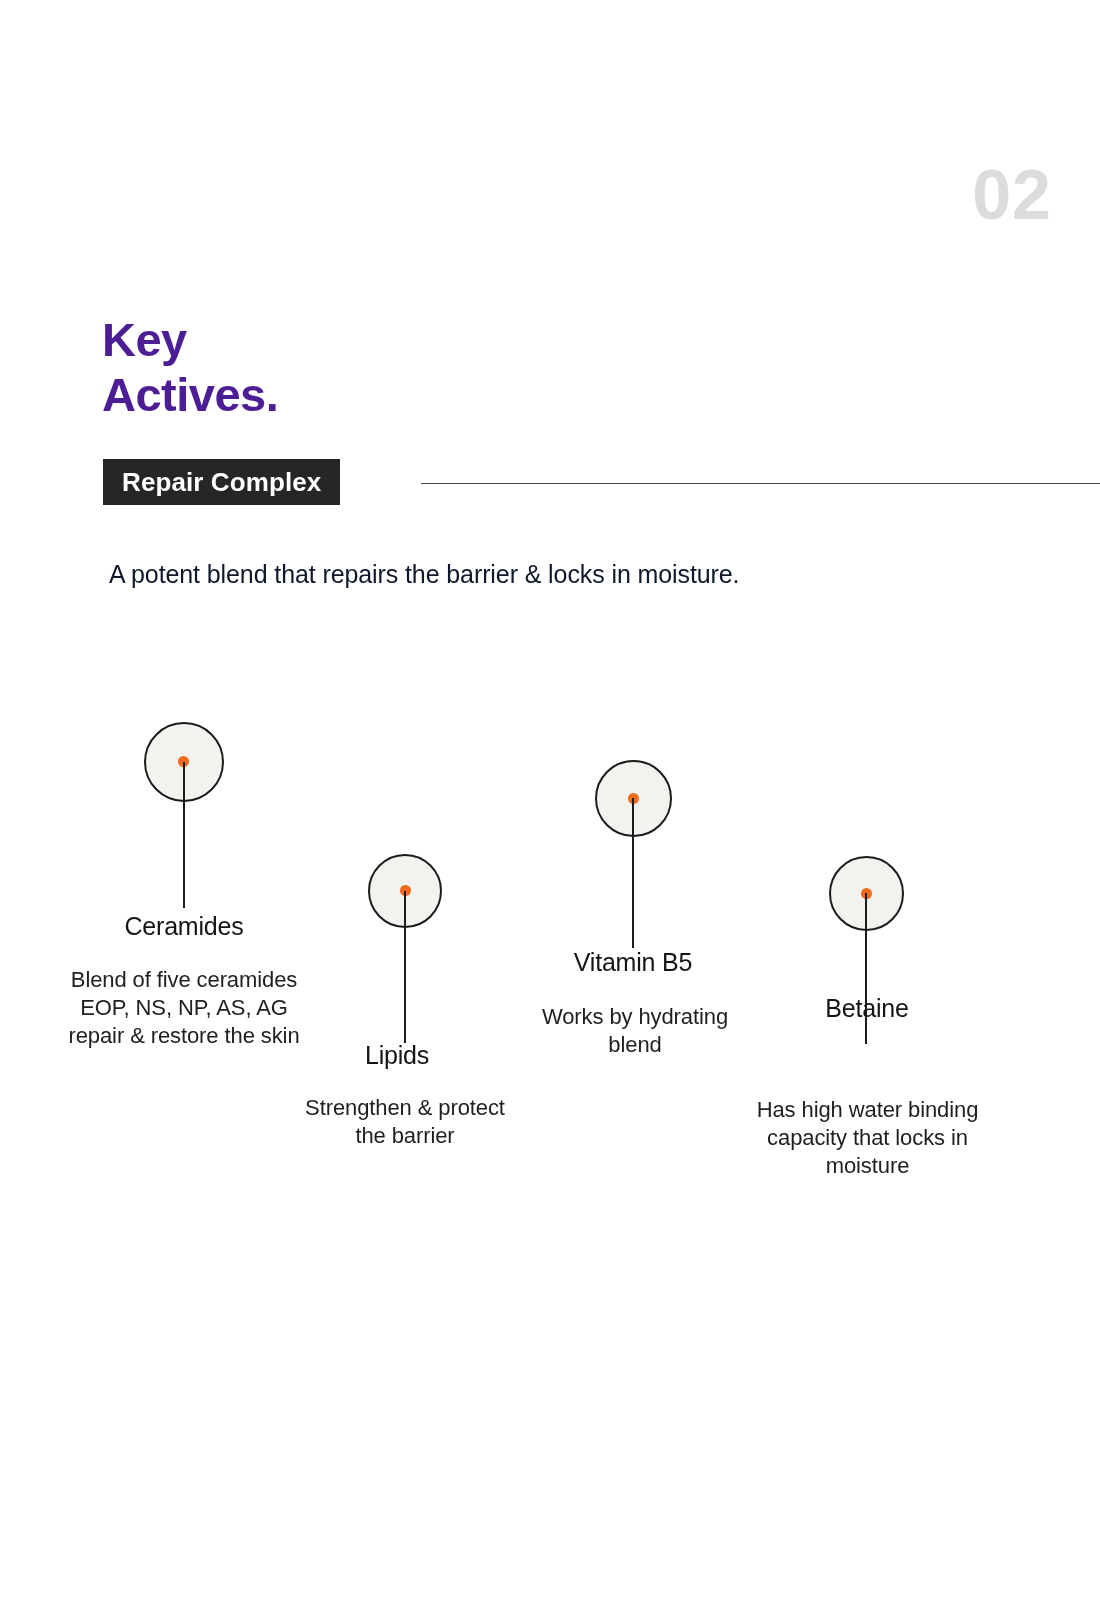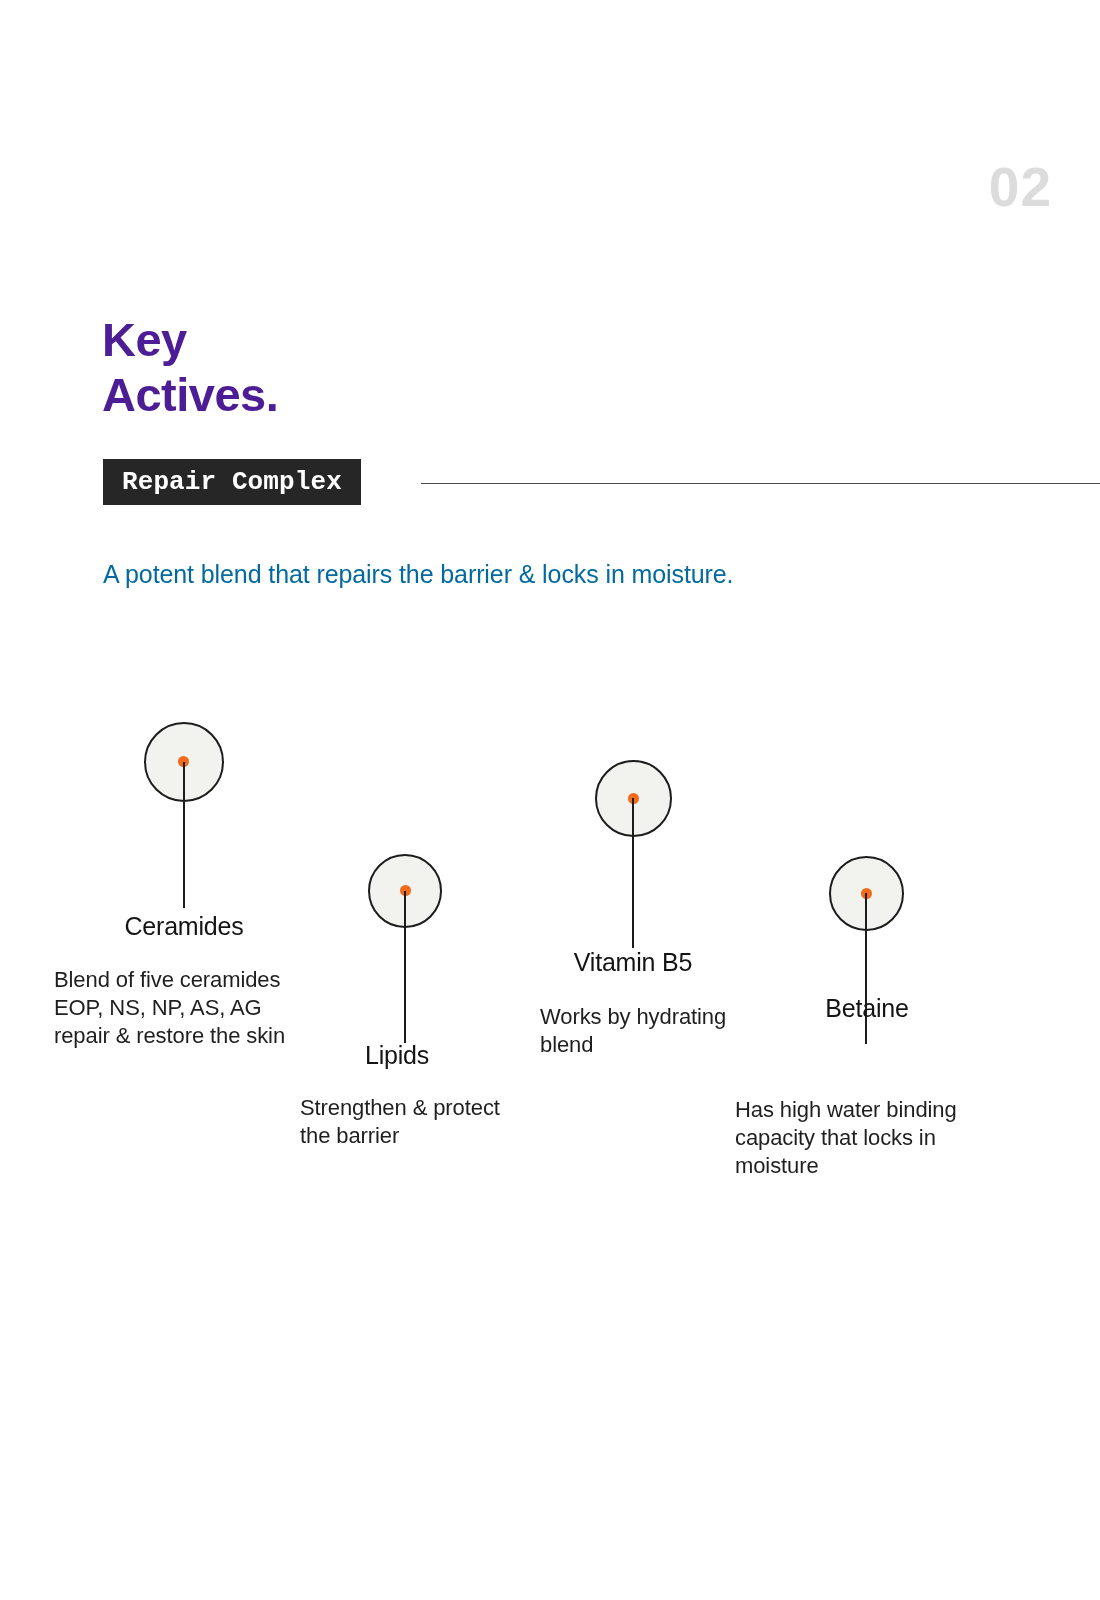--- a/index.html
+++ b/index.html
@@ -15,21 +15,21 @@
     font-family: "Liberation Sans", sans-serif;
     color: #1f1f1f;
     -webkit-font-smoothing: antialiased;
   }
 
   
   .page-number {
     position: absolute;
     top: 160px;
     right: 48px;
-    font-size: 55px;
+    font-size: 70px;
     font-weight: 700;
     letter-spacing: 1px;
     color: #dcdcdc;
     line-height: 1;
     user-select: none;
   }
 
   
   .page-title {
     position: absolute;
@@ -58,39 +58,38 @@
     height: 46px;
     padding: 0 19px;
     display: flex;
     align-items: center;
     background: #262626;
     color: #ffffff;
     font-size: 26px;
     font-weight: 700;
     letter-spacing: 0.1px;
     box-sizing: border-box;
-    font-family: Liberation Mono, monospace;
   }
   .badge-rule {
     position: absolute;
     left: 421px;
     right: 0;
     top: 24px;
     height: 1px;
     background: #4a4a4a;
   }
 
   
   .subtitle {
     position: absolute;
-    left: 103px;
+    left: 109px;
     top: 535px;
     font-size: 25px;
     font-weight: 400;
-    color: #0369a1;
+    color: #0f172a;
     letter-spacing: -0.1px;
   }
 
   
   .diagram {
     position: absolute;
     left: 0;
     top: 0;
     width: 1100px;
     height: 1600px;
@@ -120,21 +119,21 @@
     position: absolute;
     text-align: center;
     font-size: 25px;
     font-weight: 400;
     color: #141414;
     letter-spacing: -0.2px;
     white-space: nowrap;
   }
   .node-desc {
     position: absolute;
-    text-align: left;
+    text-align: center;
     font-size: 22px;
     font-weight: 400;
     line-height: 1.28;
     color: #1f1f1f;
     letter-spacing: -0.1px;
   }
 
   
   #node-ceramides .node-circle { left: 144px; top: 722px; width: 80px; height: 80px; }
   #node-ceramides .node-dot    { left: 178px; top: 756px; }

